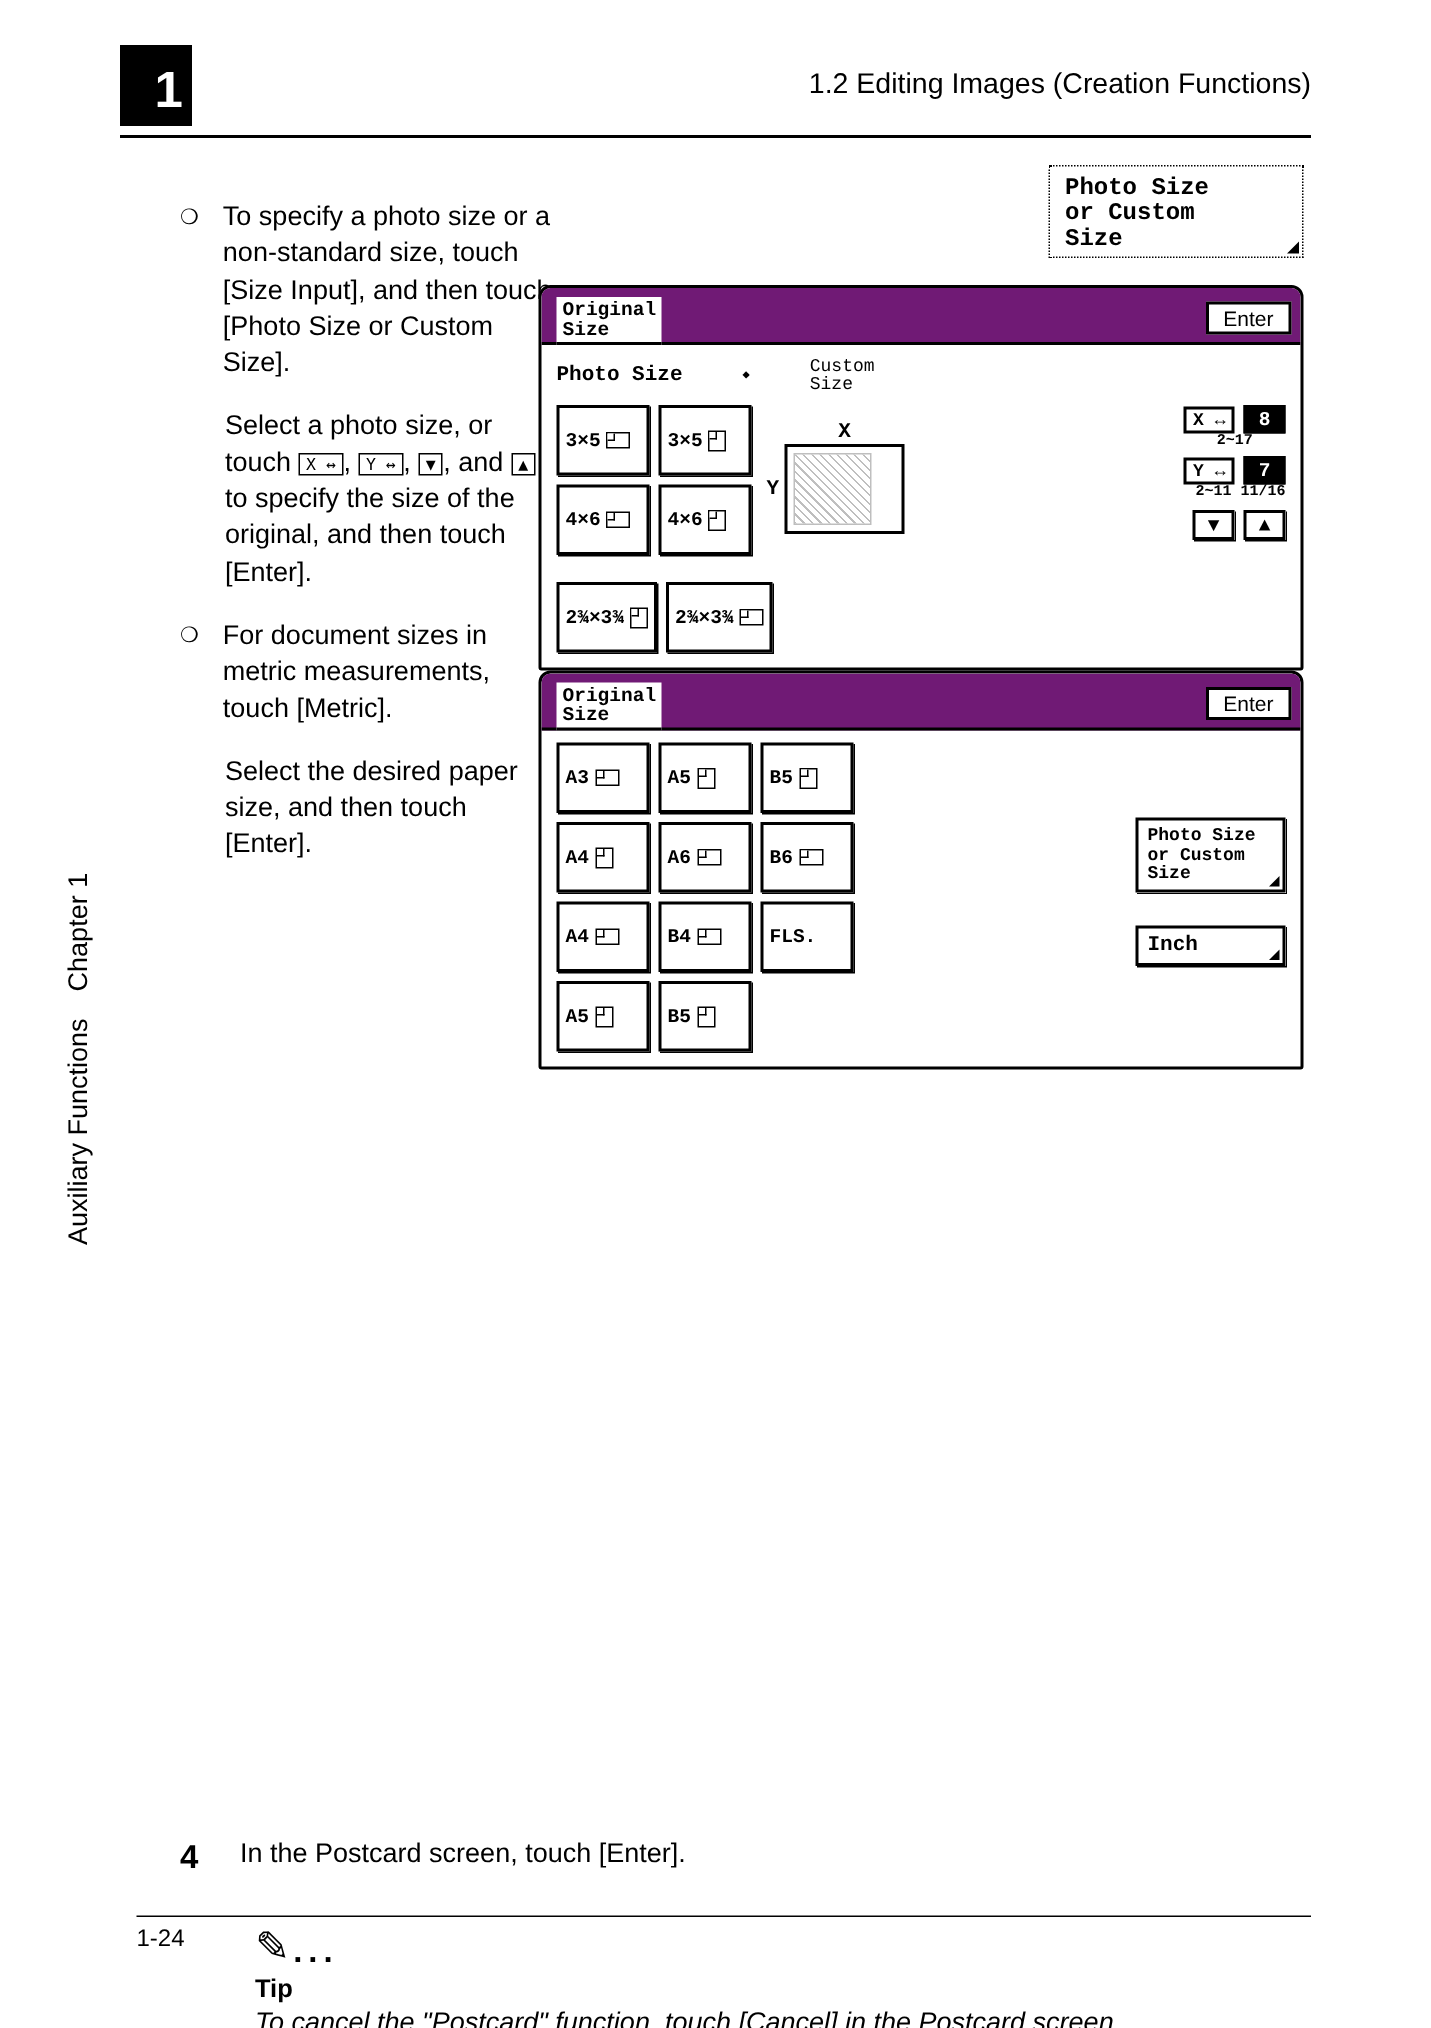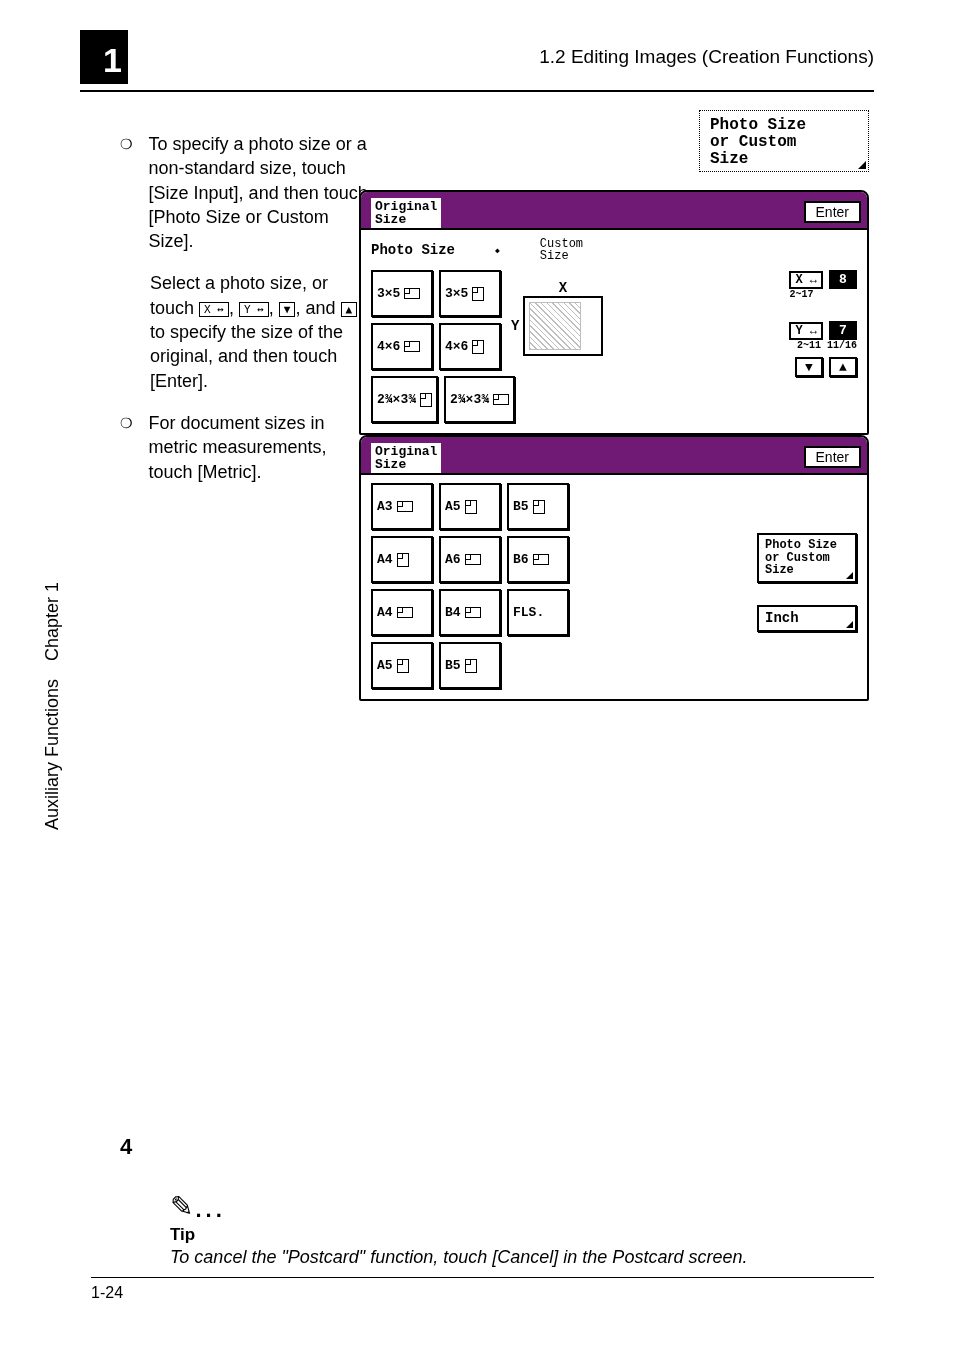--- a/index.html
+++ b/index.html
@@ -356,20 +356,21 @@
           <span class="inline-icon">Y ↔</span><span>, </span>
           <span class="inline-icon">▼</span><span>, and </span>
           <span class="inline-icon">▲</span>
           <span> to specify the size of the original, and then touch [Enter].</span>
         </div>
 
         <div class="bullet-row" style="margin-top:18px;">
           <span class="bullet">❍</span>
           <div class="bullet-text">For document sizes in metric measurements, touch [Metric].</div>
         </div>
+        <div class="para">Select the desired paper size, and then touch [Enter].</div>
       </div>
     </div>
 
     <div class="right-figs">
       <div class="small-callout" style="white-space:pre-line;">Photo Size
 or Custom
 Size</div>
 
       <div class="panel">
         <div class="panel-tabrow">
@@ -399,21 +400,21 @@
               <div style="display:flex; gap:6px;">
                 <span class="lcd-btn">
                     <span>4×6</span>
                     <span class="orient orient-land"></span>
                   </span>
                 <span class="lcd-btn">
                     <span>4×6</span>
                     <span class="orient"></span>
                   </span>
               </div>
-              <div style="display:flex; gap:6px;">
+              <div style="display:flex; gap:6px;margin-top:12px;">
                 <span class="lcd-btn">
                     <span>2¾×3¾</span>
                     <span class="orient"></span>
                   </span>
                 <span class="lcd-btn">
                     <span>2¾×3¾</span>
                     <span class="orient orient-land"></span>
                   </span>
               </div>
             </div>
@@ -422,21 +423,21 @@
                 <span class="xlab">X</span>
                 <span class="ylab">Y</span>
                 <div class="inner"></div>
               </div>
             </div>
             <div class="xy-controls" style="margin-left:auto;">
               <div class="xy-row">
                 <span class="xy-key">X ↔</span>
                 <span class="xy-val">8</span>
               </div>
-              <div class="range" style="text-align:left; margin-top:-4px; margin-bottom:21px;">2~17</div>
+              <div class="range" style="text-align:center; margin-top:-4px; margin-bottom:4px;">2~17</div>
               <div class="xy-row">
                 <span class="xy-key">Y ↔</span>
                 <span class="xy-val">7</span>
               </div>
               <div class="range" style="text-align:right; margin-top:-4px; margin-bottom:6px;">2~11 11/16</div>
               <div style="display:flex; gap:6px; justify-content:flex-end;">
                 <span class="arrow-btn">
                     <span>▼</span>
                   </span>
                 <span class="arrow-btn">
@@ -514,20 +515,21 @@
 or Custom
 Size</span>
             <span class="side-btn corner" style="text-align:left; font-family:'Courier New',monospace; font-size:14px;">Inch</span>
           </div>
         </div>
       </div>
     </div>
 
     <div class="step4" style="margin-top:650px;">
       <span class="step4-num">4</span>
+      <span>In the Postcard screen, touch [Enter].</span>
     </div>
 
     <div class="tip-block">
       <div>
         <span class="pen-icon">✎</span><span class="dots">...</span>
       </div>
       <div class="tip-label">Tip</div>
       <div class="tip-text">To cancel the "Postcard" function, touch [Cancel] in the Postcard screen.</div>
     </div>
 

